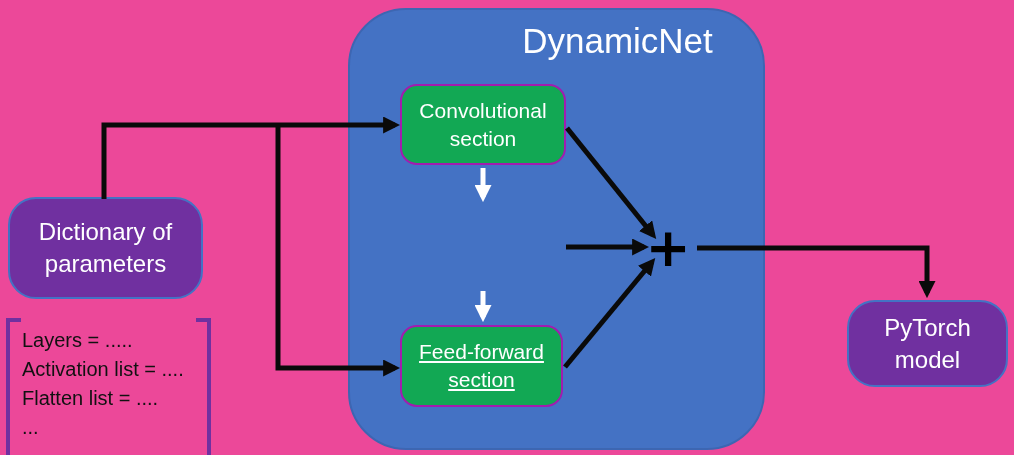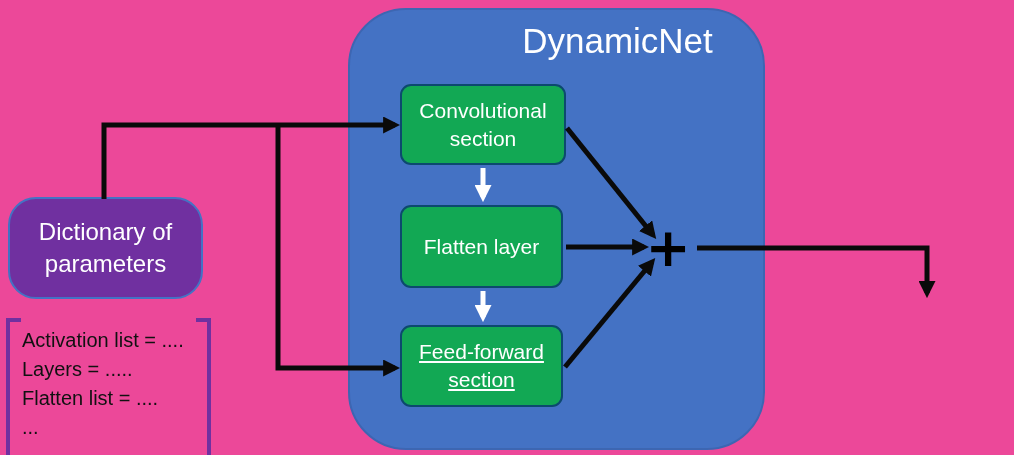--- a/index.html
+++ b/index.html
@@ -42,22 +42,22 @@
     align-items: center;
     justify-content: center;
     text-align: center;
     color: #ffffff;
     white-space: pre-line;
     box-sizing: border-box;
     line-height: 1.32;
   }
   .node.green {
     background: #12A854;
-    border: 2px solid #0c4a6e;
-    border-radius: 11px;
+    border: 2px solid #a21caf;
+    border-radius: 17px;
     font-size: 21px;
   }
   .node.purple {
     background: #7030A0;
     border: 2px solid #4472C4;
     border-radius: 28px;
     font-size: 24px;
   }
   #node-conv    { left: 400px; top: 84px;  width: 166px; height: 81px; }
   #node-flatten { left: 400px; top: 205px; width: 163px; height: 83px; }
@@ -119,37 +119,38 @@
 
 <div class="stage">
 
   <div class="container-blue"></div>
 
   <div class="dn-title">DynamicNet</div>
 
   <div class="node green" id="node-conv">Convolutional
 section</div>
 
-  <div class="node green" id="node-flatten">Flatten layer</div>
 
   <div class="node green" id="node-ff">Feed-forward
 section</div>
 
   <div class="node purple" id="node-dict">Dictionary of
 parameters</div>
 
+  <div class="node purple" id="node-pytorch">PyTorch
+model</div>
 
   <div class="plus">+</div>
 
   <div class="params">
     <div class="bracket left"></div>
     <div class="bracket right"></div>
     <div class="params-lines">
+      <div>Layers = .....</div>
       <div>Activation list = ....</div>
-      <div>Layers = .....</div>
       <div>Flatten list = ....</div>
       <div>...</div>
     </div>
   </div>
 
   <svg class="arrows" viewBox="0 0 1014 462">
     <defs>
       <marker id="ah-b" viewBox="0 0 10 10" refX="7" refY="5" markerWidth="3.4" markerHeight="3.4" orient="auto">
         <path d="M0,0 L10,5 L0,10 z" fill="#0a0a0a"></path>
       </marker>

